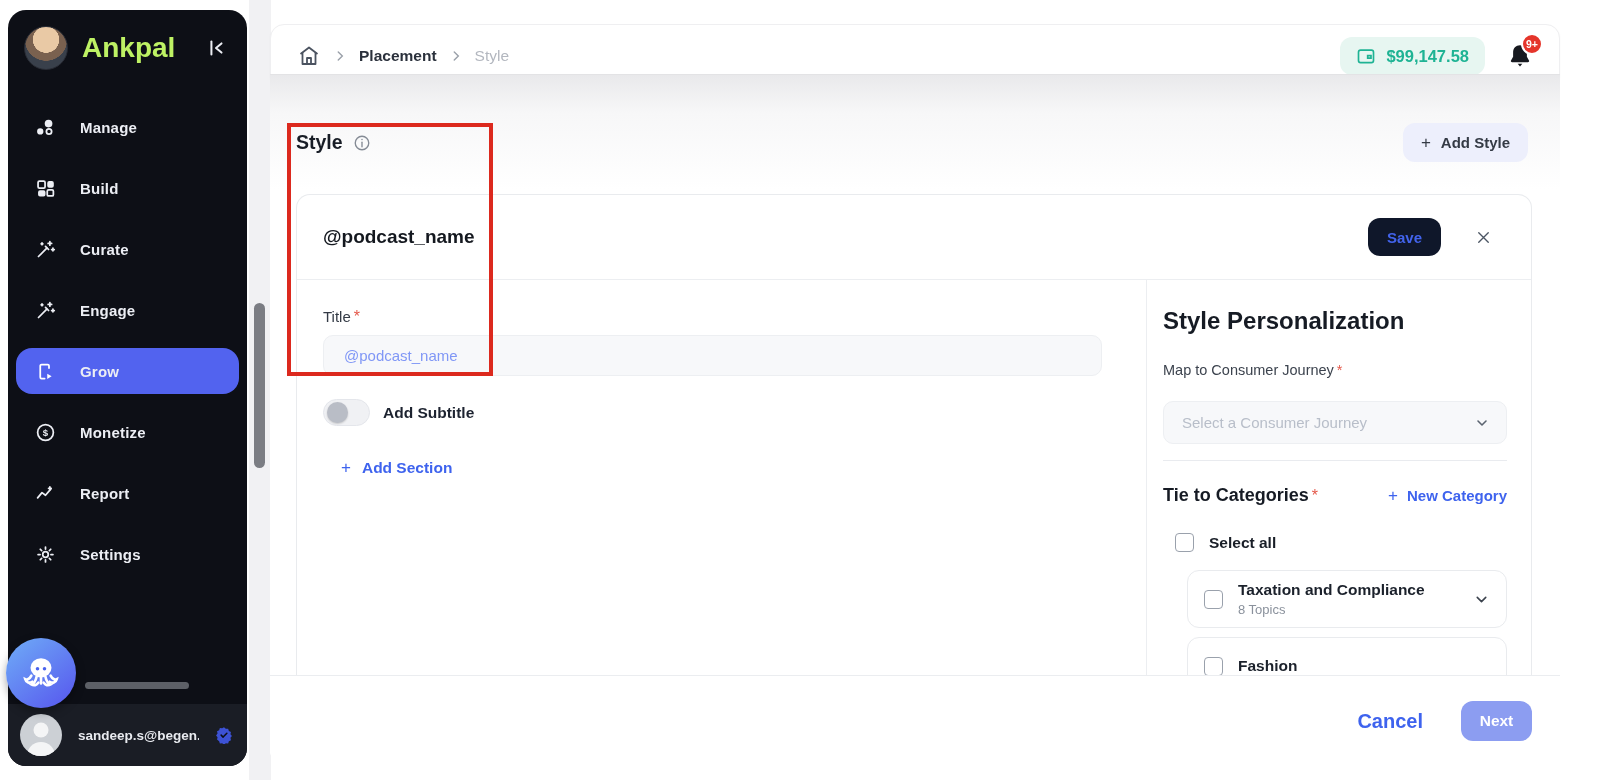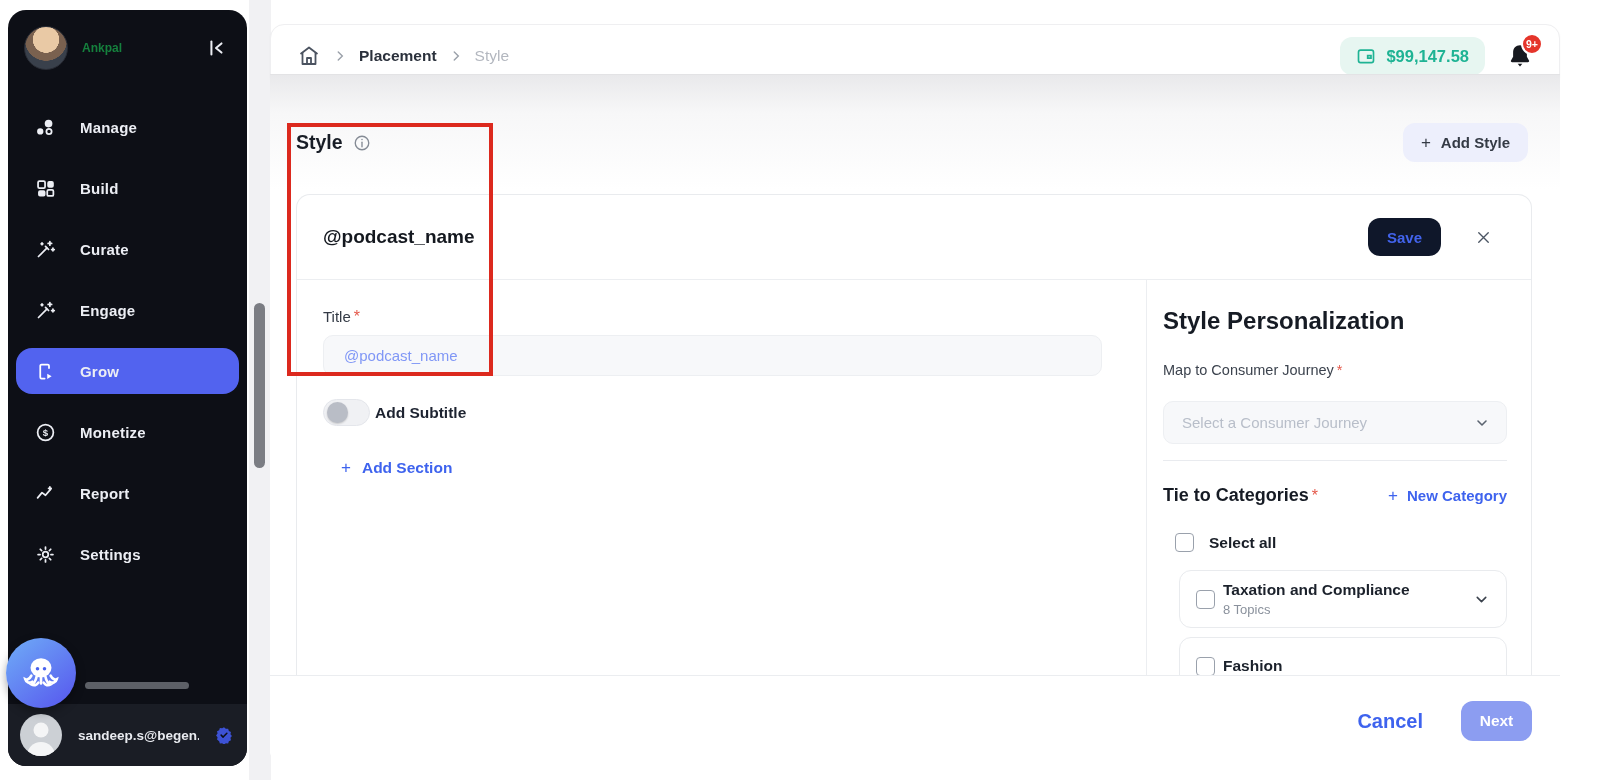--- a/index.html
+++ b/index.html
@@ -9,21 +9,21 @@
   
   .v-scroll-track { position:absolute; left:249px; top:0; width:22px; height:780px; background:#f1f1f3; }
   .v-scroll-thumb { position:absolute; left:5px; top:303px; width:11px; height:165px; background:#7b7d83; border-radius:6px; }
 
   
   .sidebar { position:absolute; left:8px; top:10px; width:239px; height:756px; background:#0d0f16; border-radius:18px; color:#e9ebf1; overflow:hidden; }
   .brand-row { display:flex; align-items:center; gap:14px; padding:16px 18px 0 16px; }
   .brand-avatar { width:44px; height:44px; border-radius:50%; flex:0 0 auto;
     background: radial-gradient(circle at 50% 30%, #e9c9a5 0 36%, #7a614f 37% 58%, #39404b 59%);
     border:1px solid #2a2d36; }
-  .brand-name { font-size:12px; font-weight:700; color:#15803d; flex:1; }
+  .brand-name { font-size:28px; font-weight:700; color:#bef264; flex:1; }
   .collapse-btn { width:26px; height:26px; display:flex; align-items:center; justify-content:center; cursor:pointer; }
   .nav { margin-top:34px; padding:0 8px; }
   .nav-item { display:flex; align-items:center; gap:24px; height:46px; margin-bottom:15px; padding:0 18px; border-radius:16px; cursor:pointer; }
   .nav-item .nav-label { font-size:15px; font-weight:700; color:#eceef4; letter-spacing:.2px; }
   .nav-item.active { background:#5263ef; }
   .nav-icon { width:22px; height:22px; display:flex; align-items:center; justify-content:center; }
   .h-scroll-thumb { position:absolute; left:77px; top:672px; width:104px; height:7px; background:#5d6067; border-radius:4px; }
   .octopus-fab { position:absolute; left:6px; top:638px; width:70px; height:70px; border-radius:50%;
     background:linear-gradient(140deg,#6fadf7 0%, #5a62ef 85%); display:flex; align-items:center; justify-content:center;
     box-shadow:0 4px 10px rgba(0,0,0,.35); cursor:pointer; z-index:5; }
@@ -58,39 +58,39 @@
   .card-name { font-size:19px; font-weight:700; color:#14181f; }
   .card-head-actions { display:flex; align-items:center; gap:30px; }
   .save-btn { height:38px; padding:4px 19px; background:#0f172a; border-radius:12px; color:#4263eb; font-size:15px; font-weight:700; display:flex; align-items:center; cursor:pointer; }
   .close-btn { width:24px; height:24px; display:flex; align-items:center; justify-content:center; cursor:pointer; }
   .card-body { display:flex; height:396px; }
   .form-col { flex:1; padding:28px 44px 0 26px; }
   .field-label { font-size:15px; color:#333a45; font-weight:400; }
   .req { color:#e4584a; margin-left:3px; }
   .title-input { margin-top:9px; width:100%; height:41px; background:#f7f8fa; border:1px solid #edeff2; border-radius:10px; padding:0 20px; font-size:15px; color:#3d4f9e; font-family:"Liberation Sans",sans-serif; outline:none; }
   .title-input::placeholder { color:#8097f6; opacity:1; }
-  .toggle-row { margin-top:23px; display:flex; align-items:center; gap:5px; }
+  .toggle-row { margin-top:23px; display:flex; align-items:center; gap:13px; }
   .toggle { width:47px; height:27px; background:#f0f1f4; border:1px solid #e4e6eb; border-radius:14px; position:relative; cursor:pointer; flex:0 0 auto; }
   .toggle-knob { position:absolute; left:3px; top:2px; width:21px; height:21px; border-radius:50%; background:#b9bdc6; box-shadow:0 1px 2px rgba(0,0,0,.18); }
   .toggle-label { font-size:15.5px; font-weight:700; color:#1d2330; }
   .add-section { margin-top:32px; margin-left:18px; display:inline-flex; align-items:center; gap:11px; color:#3e63ee; font-size:15.5px; font-weight:700; cursor:pointer; }
 
   .side-col { width:385px; border-left:1px solid #eceef1; padding:27px 24px 0 16px; }
   .side-title { font-size:24px; font-weight:700; color:#161b24; }
   .side-label { margin-top:27px; font-size:14.5px; color:#3c434e; }
   .select-box { margin-top:23px; height:43px; background:#f7f8fa; border:1px solid #edeff2; border-radius:10px; display:flex; align-items:center; justify-content:space-between; padding:0 16px 0 18px; cursor:pointer; }
   .select-placeholder { font-size:15px; color:#b8bec9; }
   .side-divider { margin-top:16px; border-top:1px solid #e9ebef; }
   .cat-head-row { margin-top:24px; display:flex; align-items:center; justify-content:space-between; }
   .cat-title { font-size:18px; font-weight:700; color:#161b24; }
   .new-cat-link { display:flex; align-items:center; gap:9px; color:#3e63ee; font-size:15px; font-weight:700; cursor:pointer; }
   .select-all-row { margin-top:27px; margin-left:12px; display:flex; align-items:center; gap:15px; }
   .checkbox { width:19px; height:19px; border:1.6px solid #9aa1ac; border-radius:4px; background:#fff; cursor:pointer; flex:0 0 auto; }
   .select-all-label { font-size:15.5px; font-weight:700; color:#191e27; }
-  .cat-card { margin-top:18px; margin-left:16px; border:1px solid #e9ebee; border-radius:12px; min-height:58px; display:flex; align-items:center; gap:8px; padding:9px 16px; cursor:pointer; background:#fff; }
+  .cat-card { margin-top:18px; margin-left:24px; border:1px solid #e9ebee; border-radius:12px; min-height:58px; display:flex; align-items:center; gap:15px; padding:9px 16px; cursor:pointer; background:#fff; }
   .cat-card + .cat-card { margin-top:9px; }
   .cat-info { flex:1; }
   .cat-name { font-size:15.5px; font-weight:700; color:#1b212b; }
   .cat-topics { font-size:13px; color:#8a919c; margin-top:3px; }
 
   
   .footer-bar { position:absolute; left:0; bottom:0; width:100%; height:91px; background:#fff; border-top:1px solid #ebedf0; border-radius:0 0 16px 16px; display:flex; align-items:center; justify-content:flex-end; gap:38px; padding-right:28px; }
   .cancel-link { color:#3e63ee; font-size:20px; font-weight:700; cursor:pointer; }
   .next-btn { width:71px; height:40px; background:#8c9df1; border-radius:12px; color:#ffffff; font-size:15.5px; font-weight:700; display:flex; align-items:center; justify-content:center; cursor:pointer; }
 

